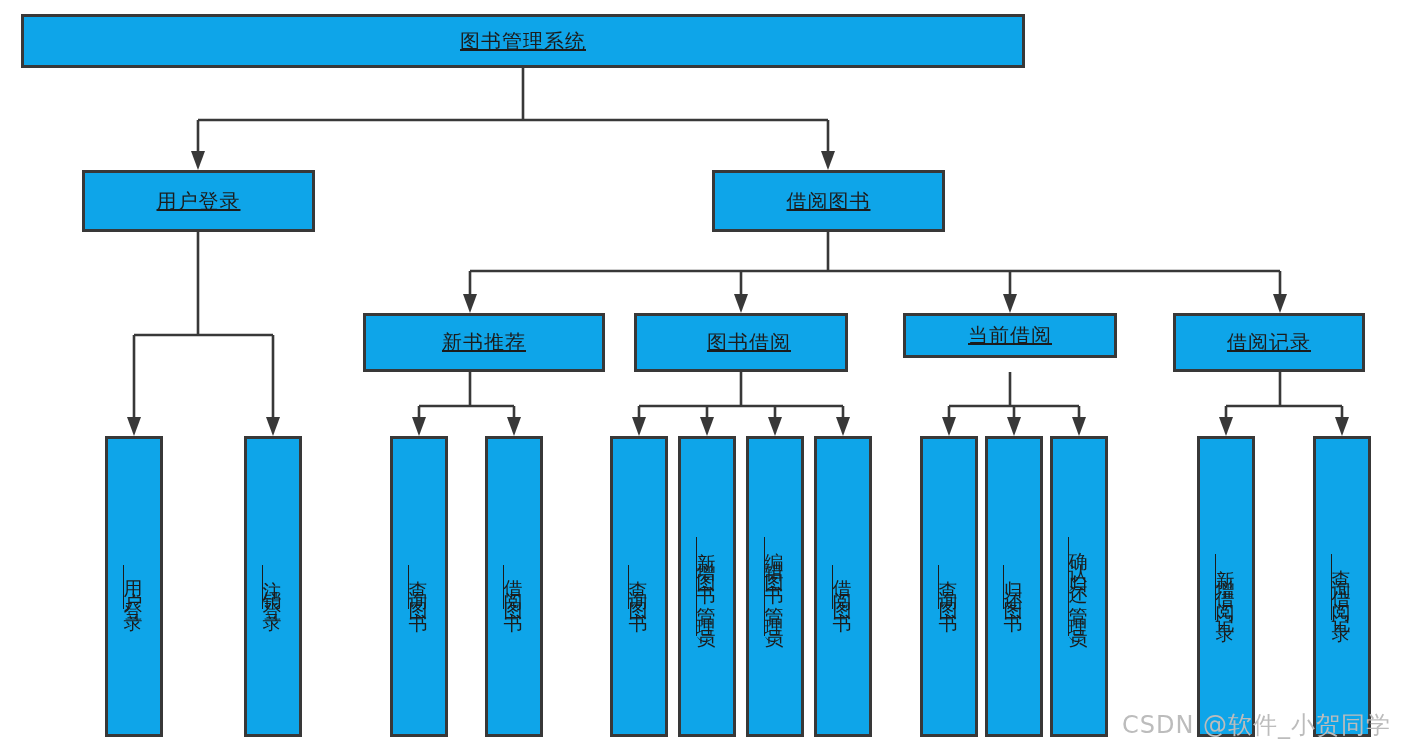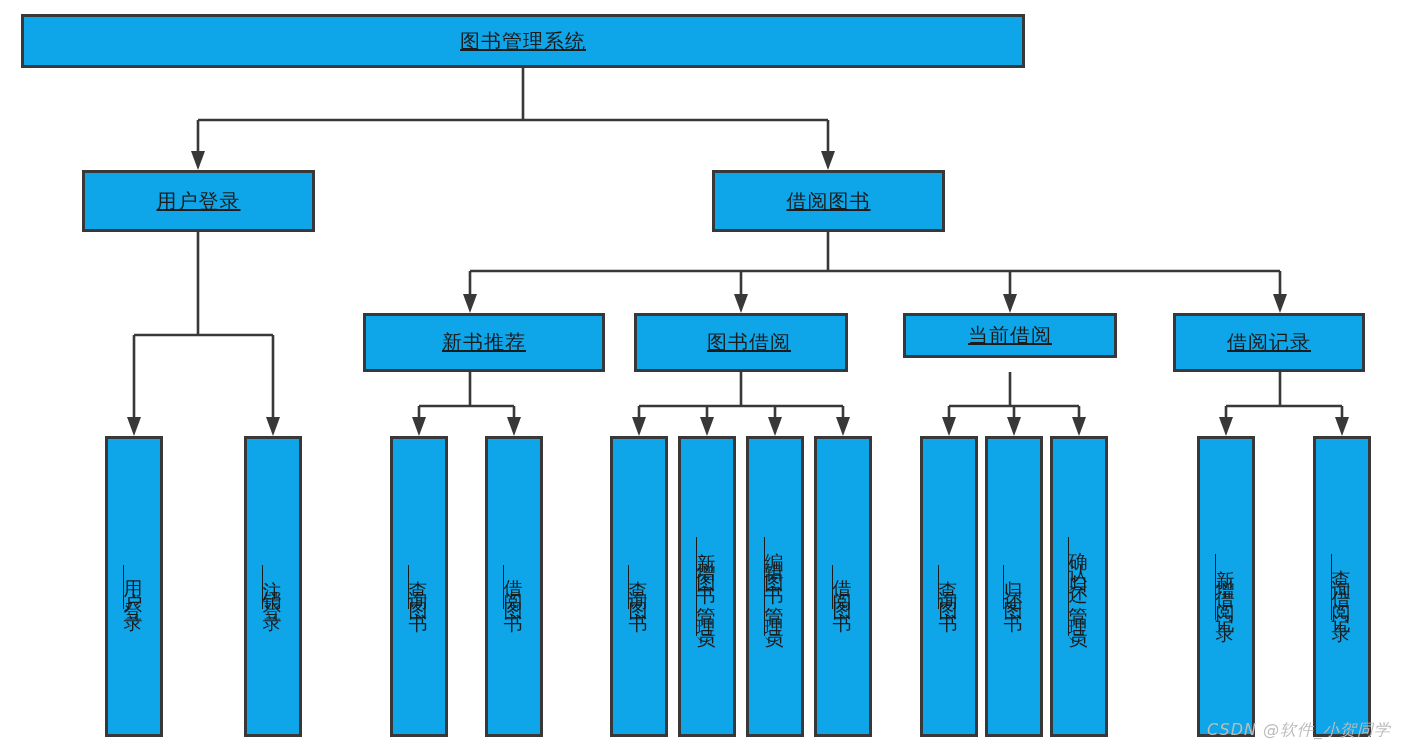--- a/index.html
+++ b/index.html
@@ -56,26 +56,25 @@
   .l-1{left:105px;}  .l-2{left:244px;}
   .l-3{left:390px;}  .l-4{left:485px;}
   .l-5{left:610px;}  .l-6{left:678px;}
   .l-7{left:746px;}  .l-8{left:814px;}
   .l-9{left:920px;}  .l-10{left:985px;} .l-11{left:1050px;}
   .l-12{left:1197px;} .l-13{left:1313px;}
   .watermark{
     position:absolute;
     right:14px;
     bottom:6px;
-    font-size:16px;
+    font-size:24px;
     color:var(--watermark);
     letter-spacing:1px;
     white-space:nowrap;
     z-index:5;
-    font-style:italic;
   }
 </style>
 </head>
 <body>
 
 <div class="stage">
 
   <svg id="connectors" width="1405" height="747" viewBox="0 0 1405 747" aria-hidden="true">
 
     <path d="M523,68 V120 M198,120 H828 M198,120 V152 M828,120 V152"></path>

